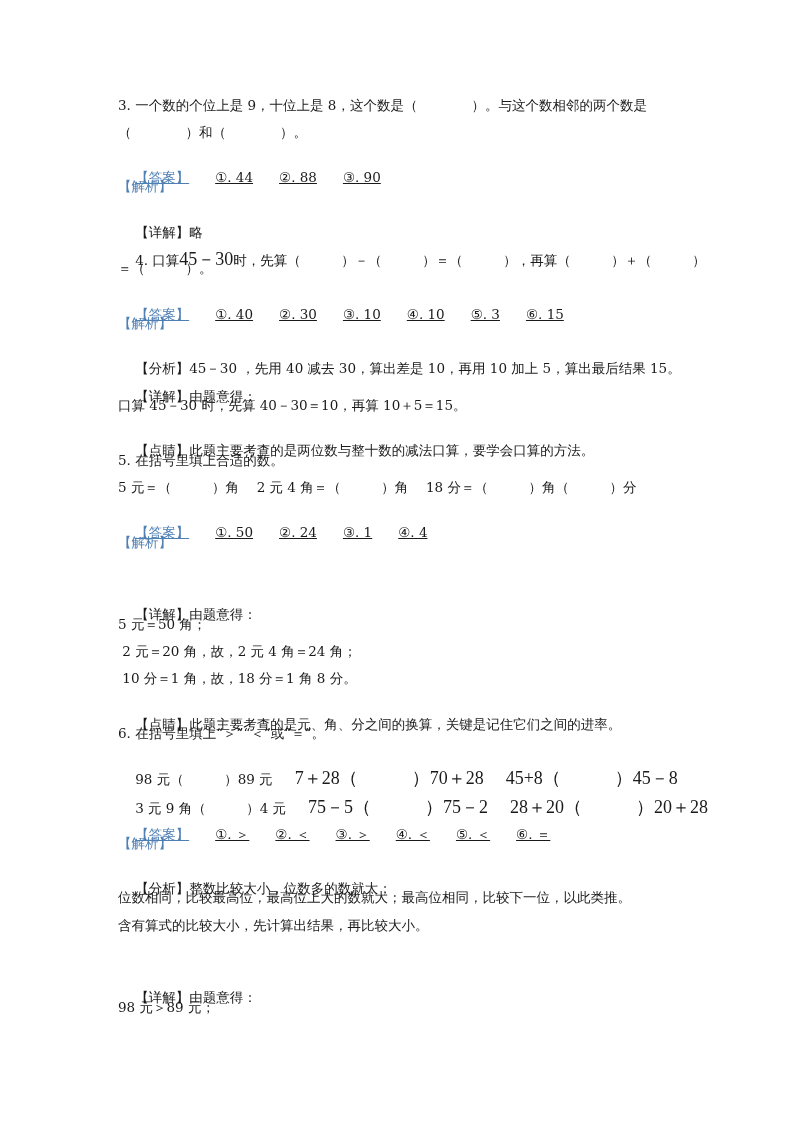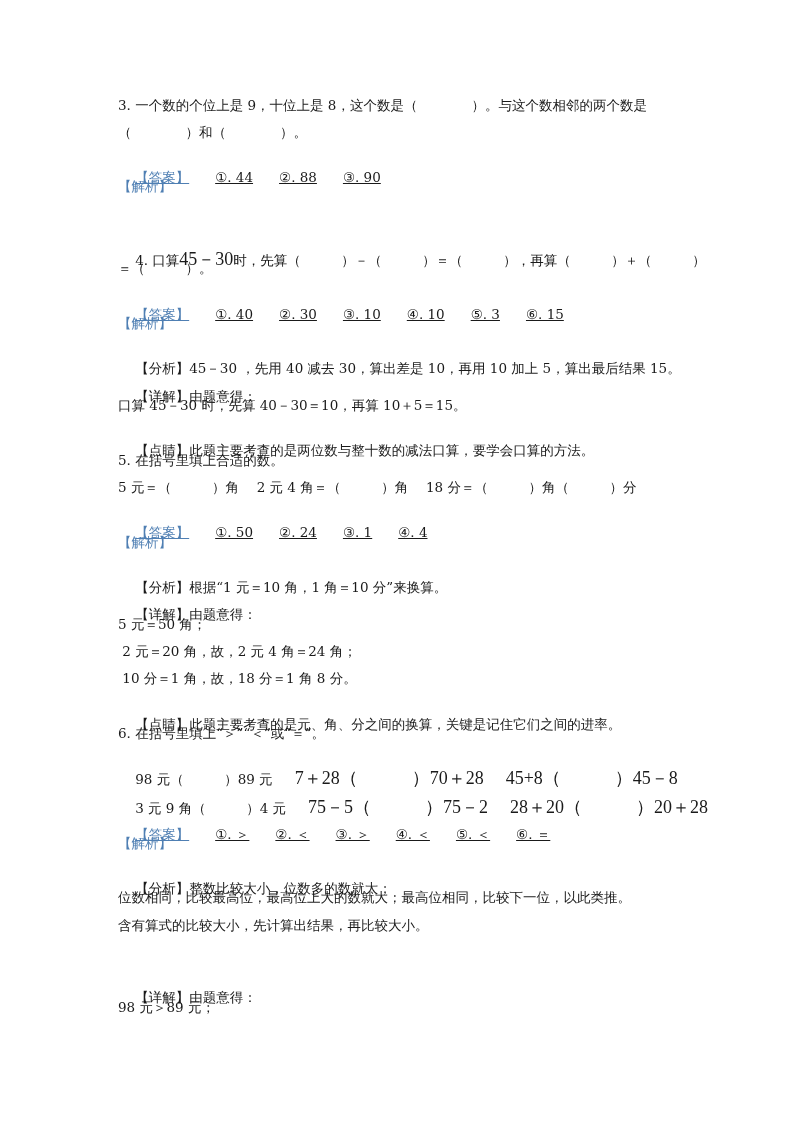--- a/index.html
+++ b/index.html
@@ -16,20 +16,23 @@
 <body>
 
 <div class="page">
 
   <div class="line" style="top:96px">3. 一个数的个位上是 9，十位上是 8，这个数是（　　　　）。与这个数相邻的两个数是</div>
   <div class="line" style="top:123px">（　　　　）和（　　　　）。</div>
   <div class="line ans" style="top:150px">
     <span class="label-blue">【答案】</span><span>①. 44</span><span>②. 88</span><span>③. 90</span>
   </div>
   <div class="line label-blue" style="top:177px">【解析】</div>
+  <div class="line" style="top:205px">
+    <span>【详解】</span><span>略</span>
+  </div>
 
   <div class="line" style="top:232px">
     <span>4. 口算</span><span class="math">45－30</span><span>时，先算（　　　）－（　　　）＝（　　　），再算（　　　）＋（　　　）</span>
   </div>
   <div class="line" style="top:259px">＝（　　　）。</div>
   <div class="line ans" style="top:287px">
     <span class="label-blue">【答案】</span><span>①. 40</span><span>②. 30</span><span>③. 10</span><span>④. 10</span><span>⑤. 3</span><span>⑥. 15</span>
   </div>
   <div class="line label-blue" style="top:314px">【解析】</div>
   <div class="line" style="top:341px">
@@ -42,23 +45,20 @@
   <div class="line" style="top:423px">
     <span>【点睛】</span><span>此题主要考查的是两位数与整十数的减法口算，要学会口算的方法。</span>
   </div>
 
   <div class="line" style="top:451px">5. 在括号里填上合适的数。</div>
   <div class="line" style="top:478px">5 元＝（　　　）角　 2 元 4 角＝（　　　）角　 18 分＝（　　　）角（　　　）分</div>
   <div class="line ans" style="top:505px">
     <span class="label-blue">【答案】</span><span>①. 50</span><span>②. 24</span><span>③. 1</span><span>④. 4</span>
   </div>
   <div class="line label-blue" style="top:533px">【解析】</div>
-  <div class="line" style="top:560px">
-    <span>【分析】</span><span>根据“1 元＝10 角，1 角＝10 分”来换算。</span>
-  </div>
   <div class="line" style="top:587px">
     <span>【详解】</span><span>由题意得：</span>
   </div>
   <div class="line" style="top:615px">5 元＝50 角；</div>
   <div class="line" style="top:642px"> 2 元＝20 角，故，2 元 4 角＝24 角；</div>
   <div class="line" style="top:669px"> 10 分＝1 角，故，18 分＝1 角 8 分。</div>
   <div class="line" style="top:697px">
     <span>【点睛】</span><span>此题主要考查的是元、角、分之间的换算，关键是记住它们之间的进率。</span>
   </div>
 

